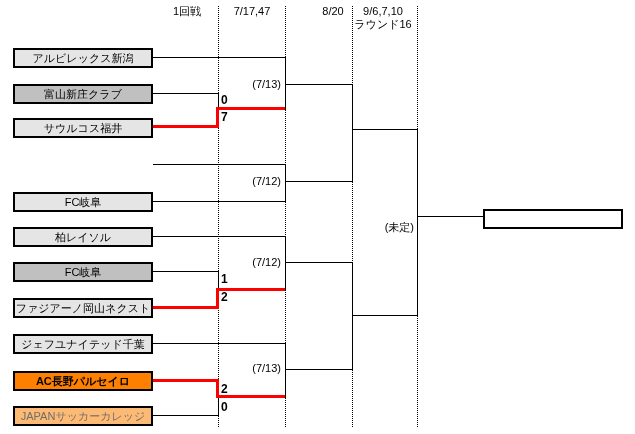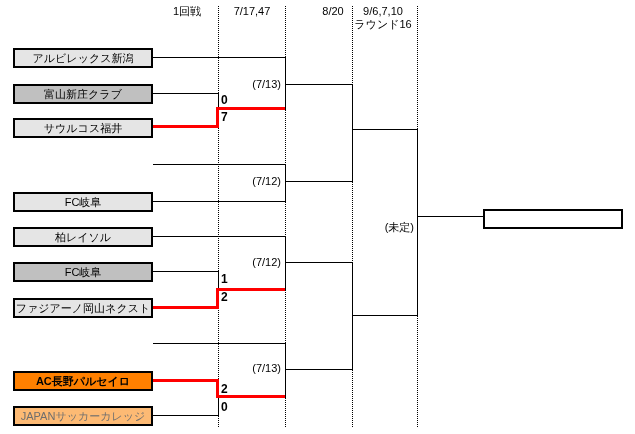--- a/index.html
+++ b/index.html
@@ -60,20 +60,21 @@
   <div class="dotcol" style="left:352px"></div>
   <div class="dotcol" style="left:417px"></div>
 
   <div class="tbox" style="top:48px">アルビレックス新潟</div>
   <div class="tbox gray" style="top:84px">富山新庄クラブ</div>
   <div class="tbox" style="top:118px">サウルコス福井</div>
   <div class="tbox" style="top:192px">FC岐阜</div>
   <div class="tbox" style="top:227px">柏レイソル</div>
   <div class="tbox gray" style="top:262px">FC岐阜</div>
   <div class="tbox" style="top:298px">ファジアーノ岡山ネクスト</div>
+  <div class="tbox" style="top:334px">ジェフユナイテッド千葉</div>
   <div class="tbox orange" style="top:371px">AC長野パルセイロ</div>
   <div class="tbox dim" style="top:406px">JAPANサッカーカレッジ</div>
 
   <div class="hline" style="left:153px; top:57px;  width:133px"></div>
   <div class="hline" style="left:153px; top:93px;  width:66px"></div>
   <div class="hline" style="left:153px; top:164px; width:133px"></div>
   <div class="hline" style="left:153px; top:201px; width:133px"></div>
   <div class="hline" style="left:153px; top:236px; width:133px"></div>
   <div class="hline" style="left:153px; top:271px; width:66px"></div>
   <div class="hline" style="left:153px; top:343px; width:133px"></div>

